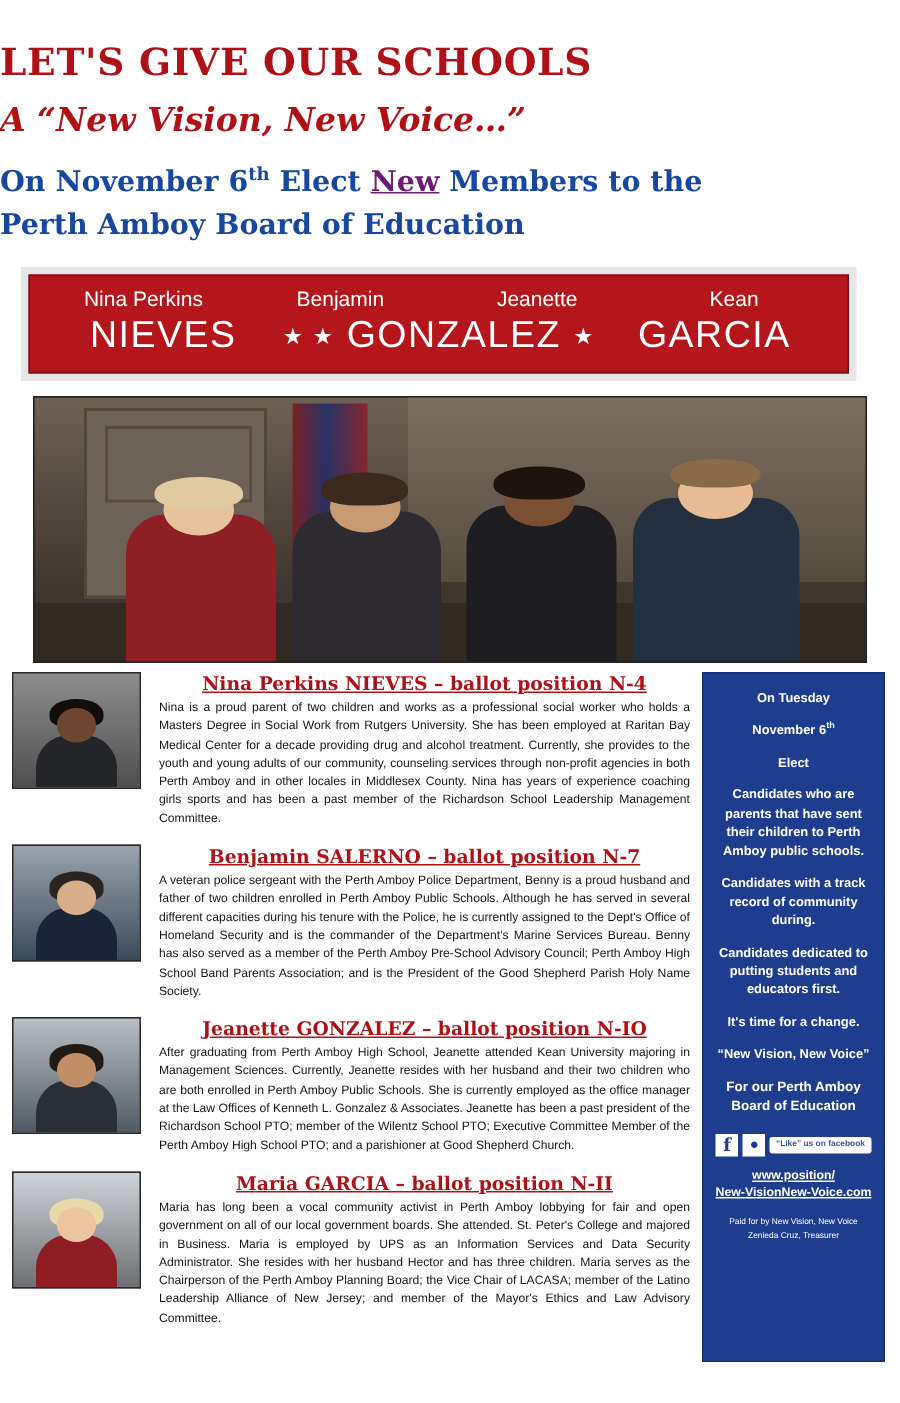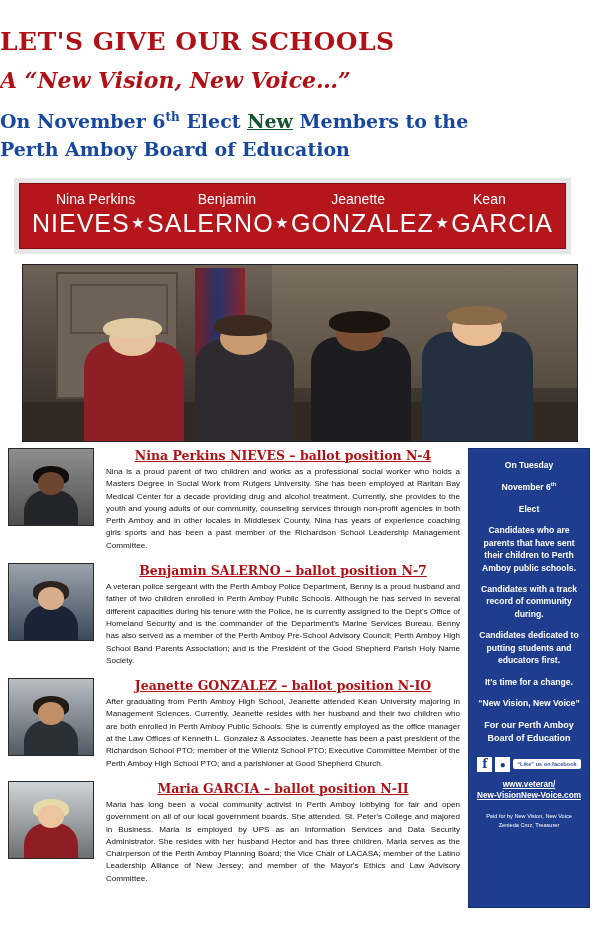--- a/index.html
+++ b/index.html
@@ -37,21 +37,21 @@
   }
   .hl3 {
     color: #17479e;
     font-family: "DejaVu Serif", serif;
     font-weight: bold;
     font-size: 19px;
     margin-top: 14px;
     line-height: 1.5;
   }
   .hl3 .sup { font-size: 12px; vertical-align: super; }
-  .hl3 .newu { color: #14532d; text-decoration: underline; }
+  .hl3 .newu { color: #701a75; text-decoration: underline; }
 
   
   .banner-wrap {
     margin: 14px 29px 0 14px;
     background: #e6e6e6;
     padding: 5px;
   }
   .banner {
     background: #b4161b;
     border: 1px solid #7d0d11;
@@ -275,21 +275,20 @@
   <div class="banner">
     <div class="firstnames">
       <div>Nina Perkins</div>
       <div>Benjamin</div>
       <div>Jeanette</div>
       <div>Kean</div>
     </div>
     <div class="lastnames">
       <div class="ln">NIEVES</div>
       <div class="star">★</div>
-      <div class="ln">SALERNO</div>
       <div class="star">★</div>
       <div class="ln">GONZALEZ</div>
       <div class="star">★</div>
       <div class="ln">GARCIA</div>
     </div>
   </div>
 </div>
 
 <div class="photo-wrap">
   <div class="room-wall"></div>
@@ -377,21 +376,21 @@
         <p>It's time for a change.</p>
         <p>“New Vision, New Voice”</p>
         <p class="big">For our Perth Amboy Board of Education</p>
 
         <div class="fb-row">
           <div class="fb-sq">f</div>
           <div class="fb-tw">●</div>
           <div class="fb-pill">“Like” us on facebook</div>
         </div>
 
-        <div class="link-line">www.veteran/</div>
+        <div class="link-line">www.position/</div>
         <div class="link-line">New-VisionNew-Voice.com</div>
 
         <div class="paidfor">
           <div>Paid for by New Vision, New Voice</div>
           <div>Zenieda Cruz, Treasurer</div>
         </div>
       </div>
     </div>
 
   </div>

